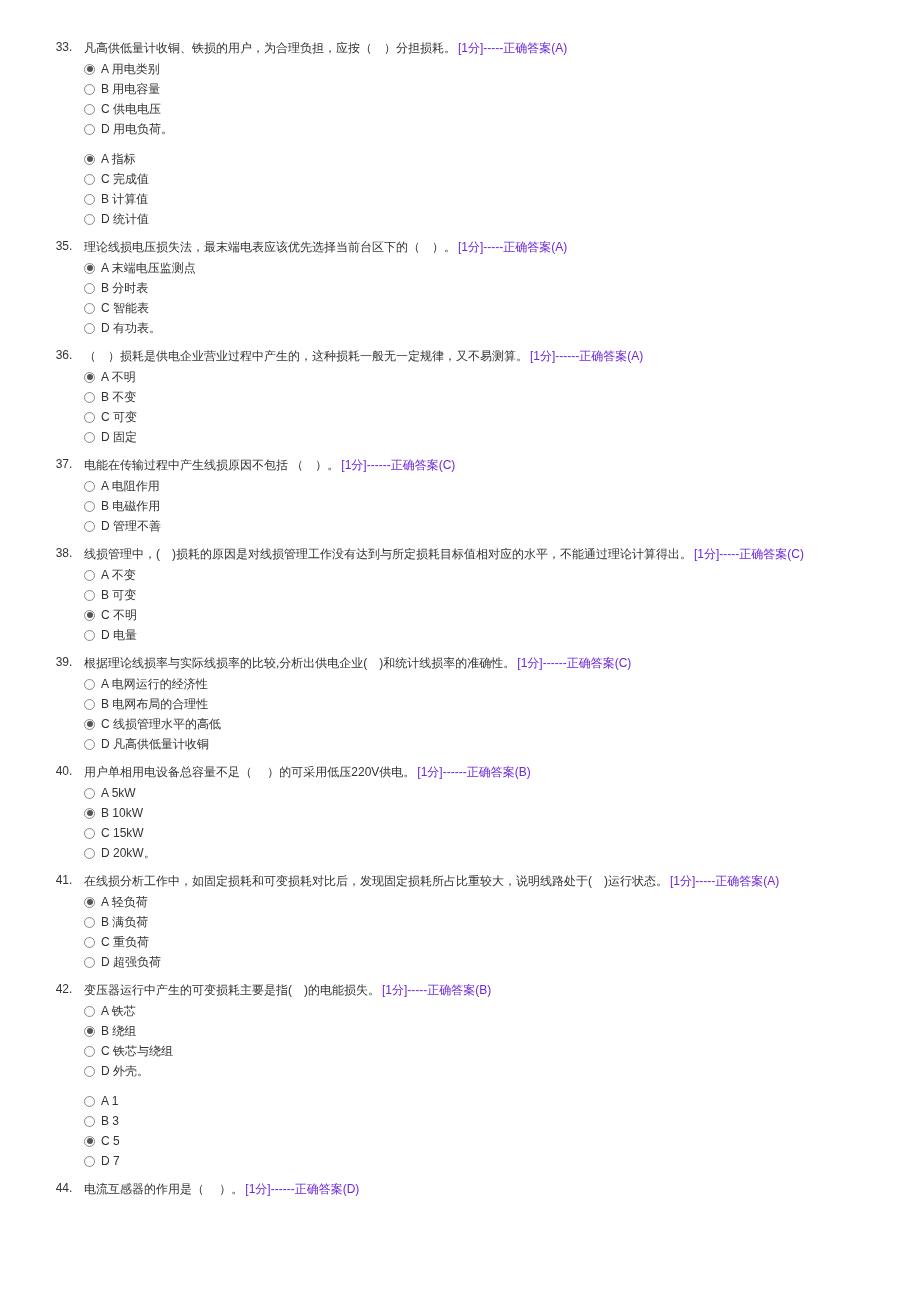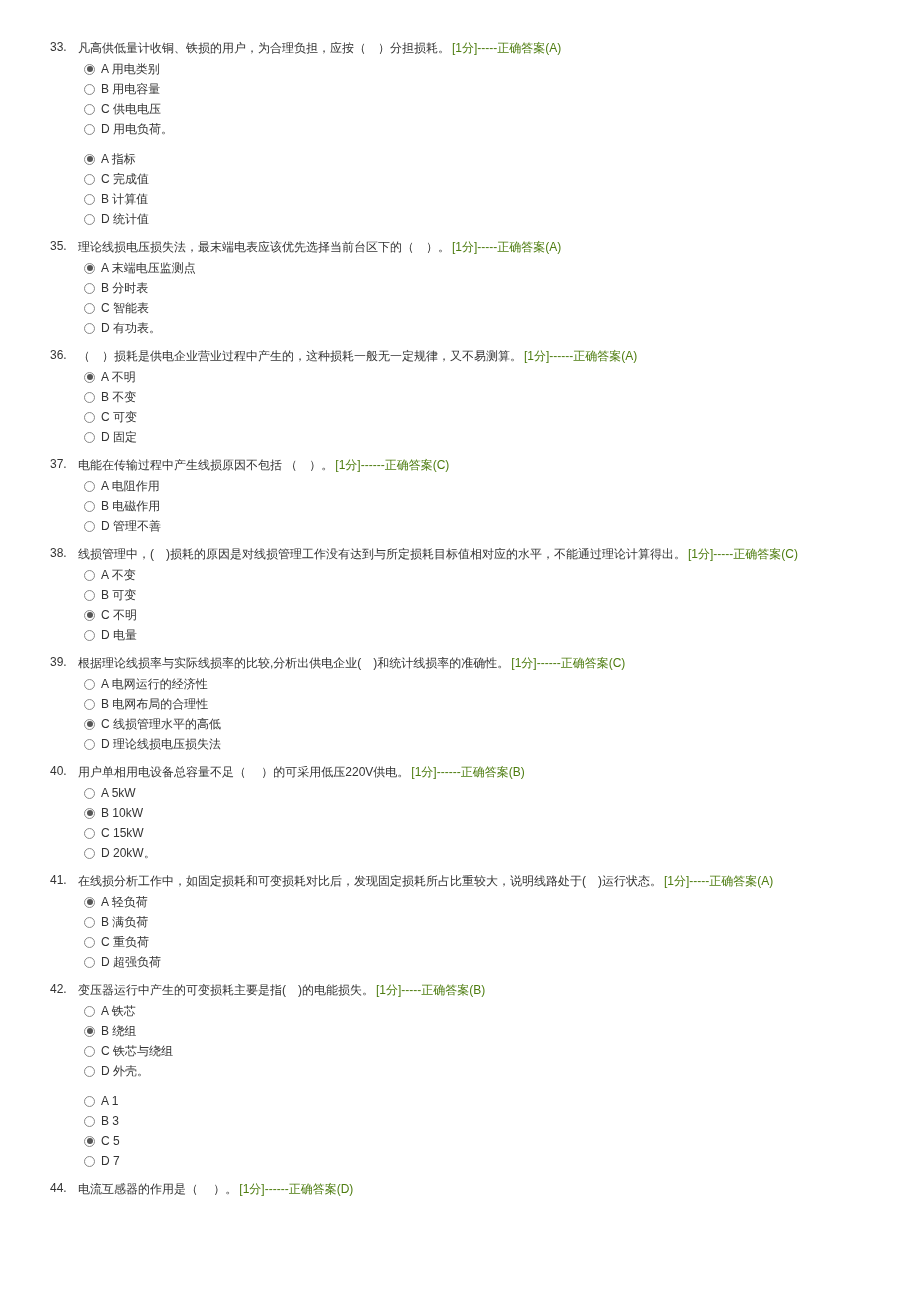--- a/index.html
+++ b/index.html
@@ -8,24 +8,24 @@
     color: #333;
     background: #fff;
     margin: 0;
     padding: 40px 50px;
     width: 920px;
     box-sizing: border-box;
   }
   ul.qlist { list-style: none; padding: 0; margin: 0; }
   li.question { margin-bottom: 10px; }
   .qhead { display: flex; align-items: flex-start; }
-  .qnum { min-width: 28px; text-align: left; }
+  .qnum { min-width: 28px; text-align: center; margin-right: 6px; }
   .qtext-wrap { flex: 1; }
   .qtext { display: inline; }
-  .meta { color: #4d7c0f; margin-left: 2px; display: inline; }
+  .meta { color: #6d28d9; margin-left: 2px; display: inline; }
   .options { margin-top: 2px; margin-left: 34px; }
   .opt { display: flex; align-items: center; line-height: 20px; }
   .radio {
     display: inline-block;
     width: 11px; height: 11px;
     border: 1px solid #888;
     border-radius: 50%;
     margin-right: 6px;
     position: relative;
     box-sizing: border-box;
@@ -193,21 +193,21 @@
         <div class="opt">
           <span class="radio"></span>
           <span class="opt-text">B 电网布局的合理性</span>
         </div>
         <div class="opt">
           <span class="radio checked"></span>
           <span class="opt-text">C 线损管理水平的高低</span>
         </div>
         <div class="opt">
           <span class="radio"></span>
-          <span class="opt-text">D 理论线损电压损失法</span>
+          <span class="opt-text">D 凡高供低量计收铜</span>
         </div>
       </div>
     </li>
     <li class="question">
       <div class="qhead">
         <div class="qnum">40.</div>
         <div class="qtext-wrap"><span class="qtext">用户单相用电设备总容量不足（　 ）的可采用低压220V供电。</span><span class="meta">[1分]------正确答案(B)</span></div>
       </div>
       <div class="options">
         <div class="opt">

